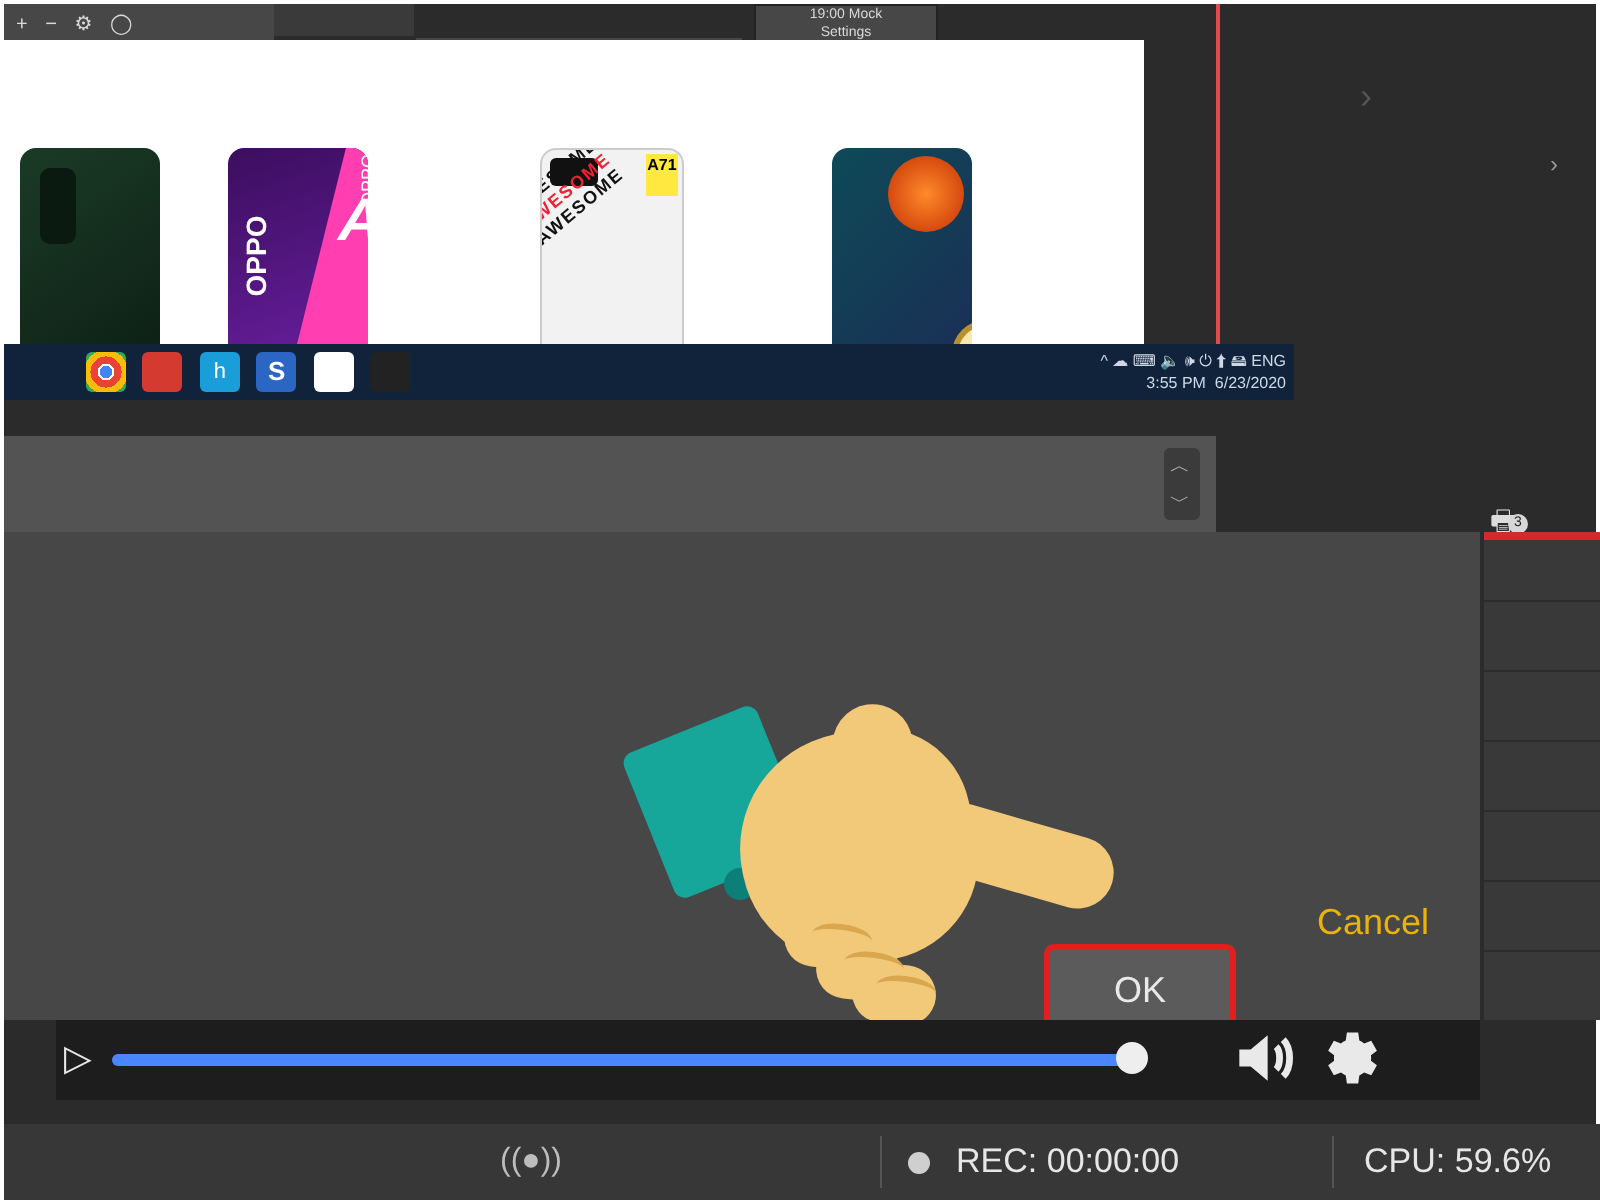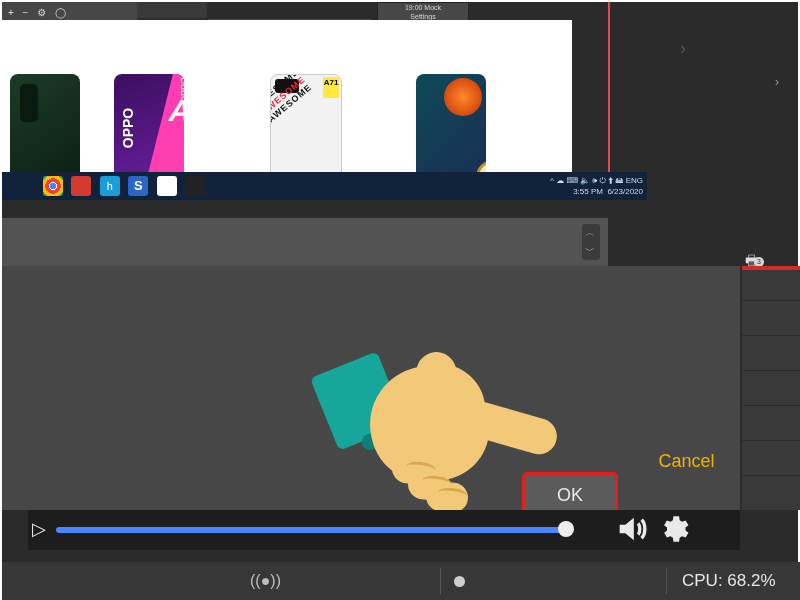--- a/index.html
+++ b/index.html
@@ -209,21 +209,25 @@
     <svg viewBox="0 0 24 24" fill="currentColor">
       <path d="M12 8.5A3.5 3.5 0 1 0 12 15.5 3.5 3.5 0 1 0 12 8.5Z" fill="#1d1d1d"></path>
       <path d="M19.4 13c.04-.33.06-.66.06-1s-.02-.67-.06-1l2.1-1.6-2-3.46-2.5.9c-.52-.4-1.1-.74-1.7-1L14.9 3h-4l-.4 2.84c-.6.26-1.18.6-1.7 1l-2.5-.9-2 3.46L6.4 11c-.04.33-.06.66-.06 1s.02.67.06 1l-2.1 1.6 2 3.46 2.5-.9c.52.4 1.1.74 1.7 1L10.9 21h4l.4-2.84c.6-.26 1.18-.6 1.7-1l2.5.9 2-3.46L19.4 13Z"></path>
     </svg>
   </div>
 
   <div class="status">
     <span class="live-dot">((●))</span>
     <span class="sep" style="left:438px"></span>
     <span class="rec-dot"></span>
+    <span class="rec">
+      <span>REC:</span>
+      <span>00:00:00</span>
+    </span>
     <span class="sep" style="left:664px"></span>
     <span class="cpu">
       <span>CPU:</span>
-      <span>68.2%</span>
+      <span>59.6%</span>
     </span>
   </div>
 
  </div>
 </div>
 
 </body></html>

